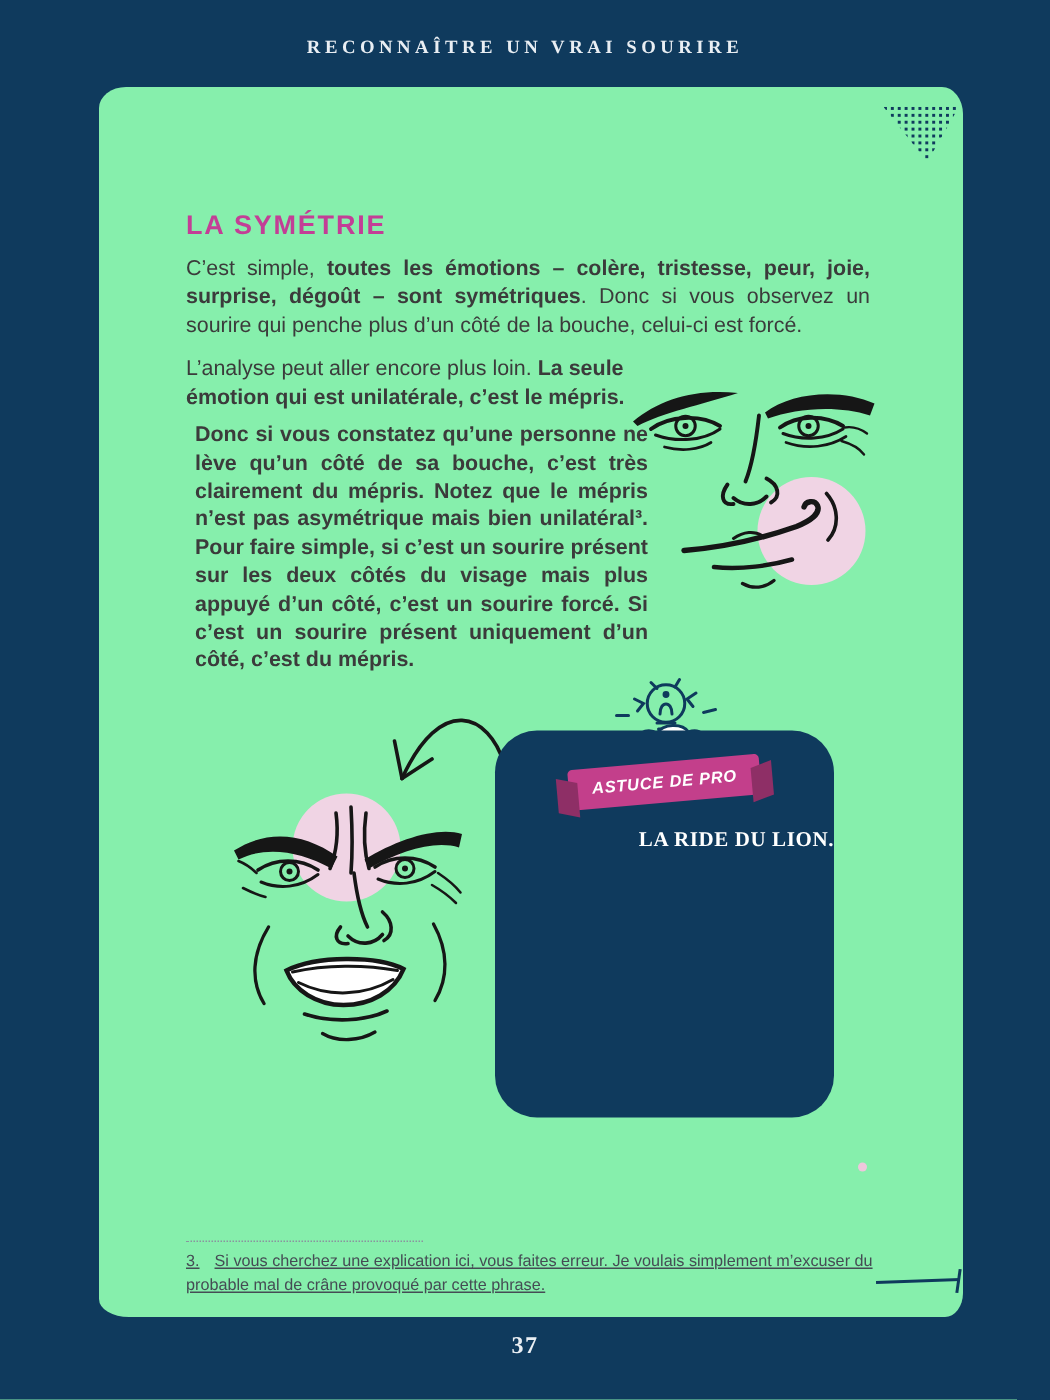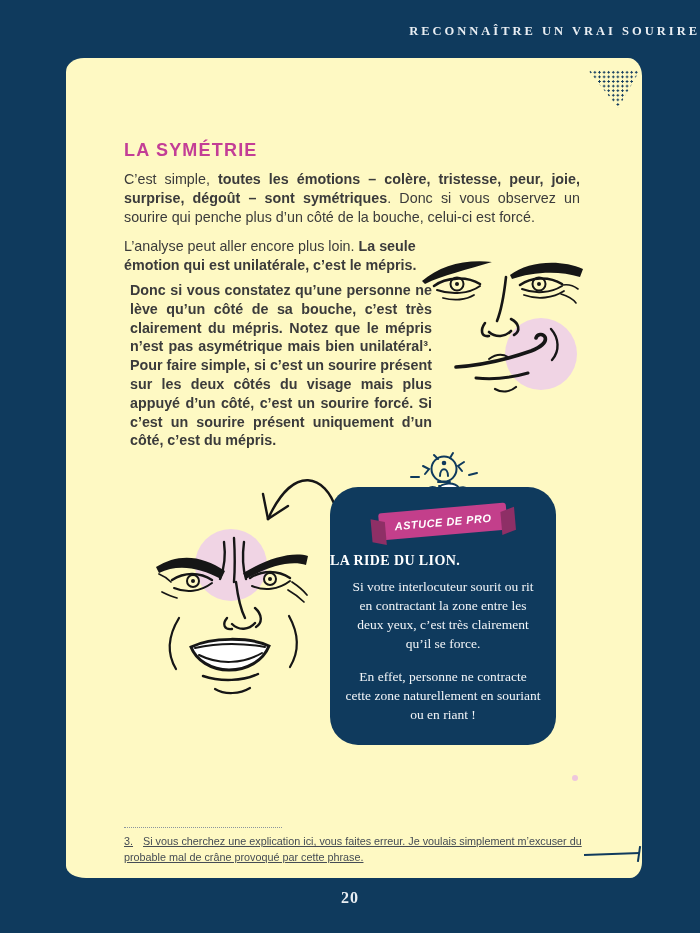--- a/index.html
+++ b/index.html
@@ -6,34 +6,34 @@
   body {
     width:700px; height:933px;
     background:#0f3a5d;
     font-family:"Liberation Sans", sans-serif;
     position:relative; overflow:hidden;
   }
   .stage { position:absolute; inset:0; }
 
   .running-header {
     position:absolute; top:24px; left:0; width:100%;
-    text-align:right; color:#e9eef3;
+    text-align:center; color:#e9eef3;
     font:700 12.5px "Liberation Serif", serif;
     letter-spacing:3px;
   }
   .pagenum {
     position:absolute; top:889px; left:0; width:100%;
     text-align:center; color:#e9eef3;
     font:700 16px "Liberation Serif", serif;
     letter-spacing:1px;
   }
 
   .page {
     position:absolute; left:66px; top:58px; width:576px; height:820px;
-    background:#fef9c3;
+    background:#86efac;
     border-radius:18px 14px 12px 20px / 14px 18px 16px 12px;
   }
 
   .halftone {
     position:absolute; left:522px; top:12px; width:52px; height:38px;
     background-image:radial-gradient(circle, #0f3a5d 1.05px, transparent 1.2px);
     background-size:4.6px 4.6px;
     clip-path:polygon(0 0, 100% 0, 58% 100%);
   }
 
@@ -67,21 +67,21 @@
   .ribbon .fold {
     position:absolute; top:7px; width:14px; height:23px; background:#8e2f66; z-index:-1;
   }
   .fold-left  { left:-8px;  transform:skewY(16deg); }
   .fold-right { right:-8px; transform:skewY(-16deg); }
   .ribbon span {
     position:relative; z-index:1; color:#ffffff;
     font:italic 700 11px "Liberation Sans", sans-serif; letter-spacing:.5px;
   }
   .tiptitle {
-    position:absolute; top:66px; left:0; right:0; text-align:left;
+    position:absolute; top:66px; left:0; right:0; text-align:right;
     color:#ffffff; font:700 14px "Liberation Serif", serif; letter-spacing:.4px;
   }
   .tipcontent {
     position:absolute; top:90px; left:15px; right:15px; text-align:center;
   }
   .tipcontent p {
     margin:0 0 14px 0; color:#f2f5f8;
     font:400 13.5px/19px "Liberation Serif", serif;
   }
 
@@ -212,30 +212,26 @@
       </g>
     </svg>
 
     <div class="tipbox">
       <div class="ribbon">
         <div class="fold fold-left"></div>
         <div class="fold fold-right"></div>
         <span>ASTUCE DE PRO</span>
       </div>
       <div class="tiptitle">LA RIDE DU LION.</div>
-      <div class="tipcontent">
-        <p>Si votre interlocuteur sourit ou rit en contractant la zone entre les deux yeux, c’est très clairement qu’il se force.</p>
-        <p>En effet, personne ne contracte cette zone naturellement en souriant ou en riant !</p>
-      </div>
     </div>
 
     <div class="footrule"></div>
     <p class="footnote">
       <span class="fnm">3.</span><span>Si vous cherchez une explication ici, vous faites erreur. Je voulais simplement m’excuser du probable mal de crâne provoqué par cette phrase.</span>
     </p>
 
     <div class="pinkdot"></div>
     <div class="dash1"></div>
     <div class="dash2"></div>
   </div>
 
-  <div class="pagenum">20</div>
+  <div class="pagenum">37</div>
 </div>
 
 </body></html>

